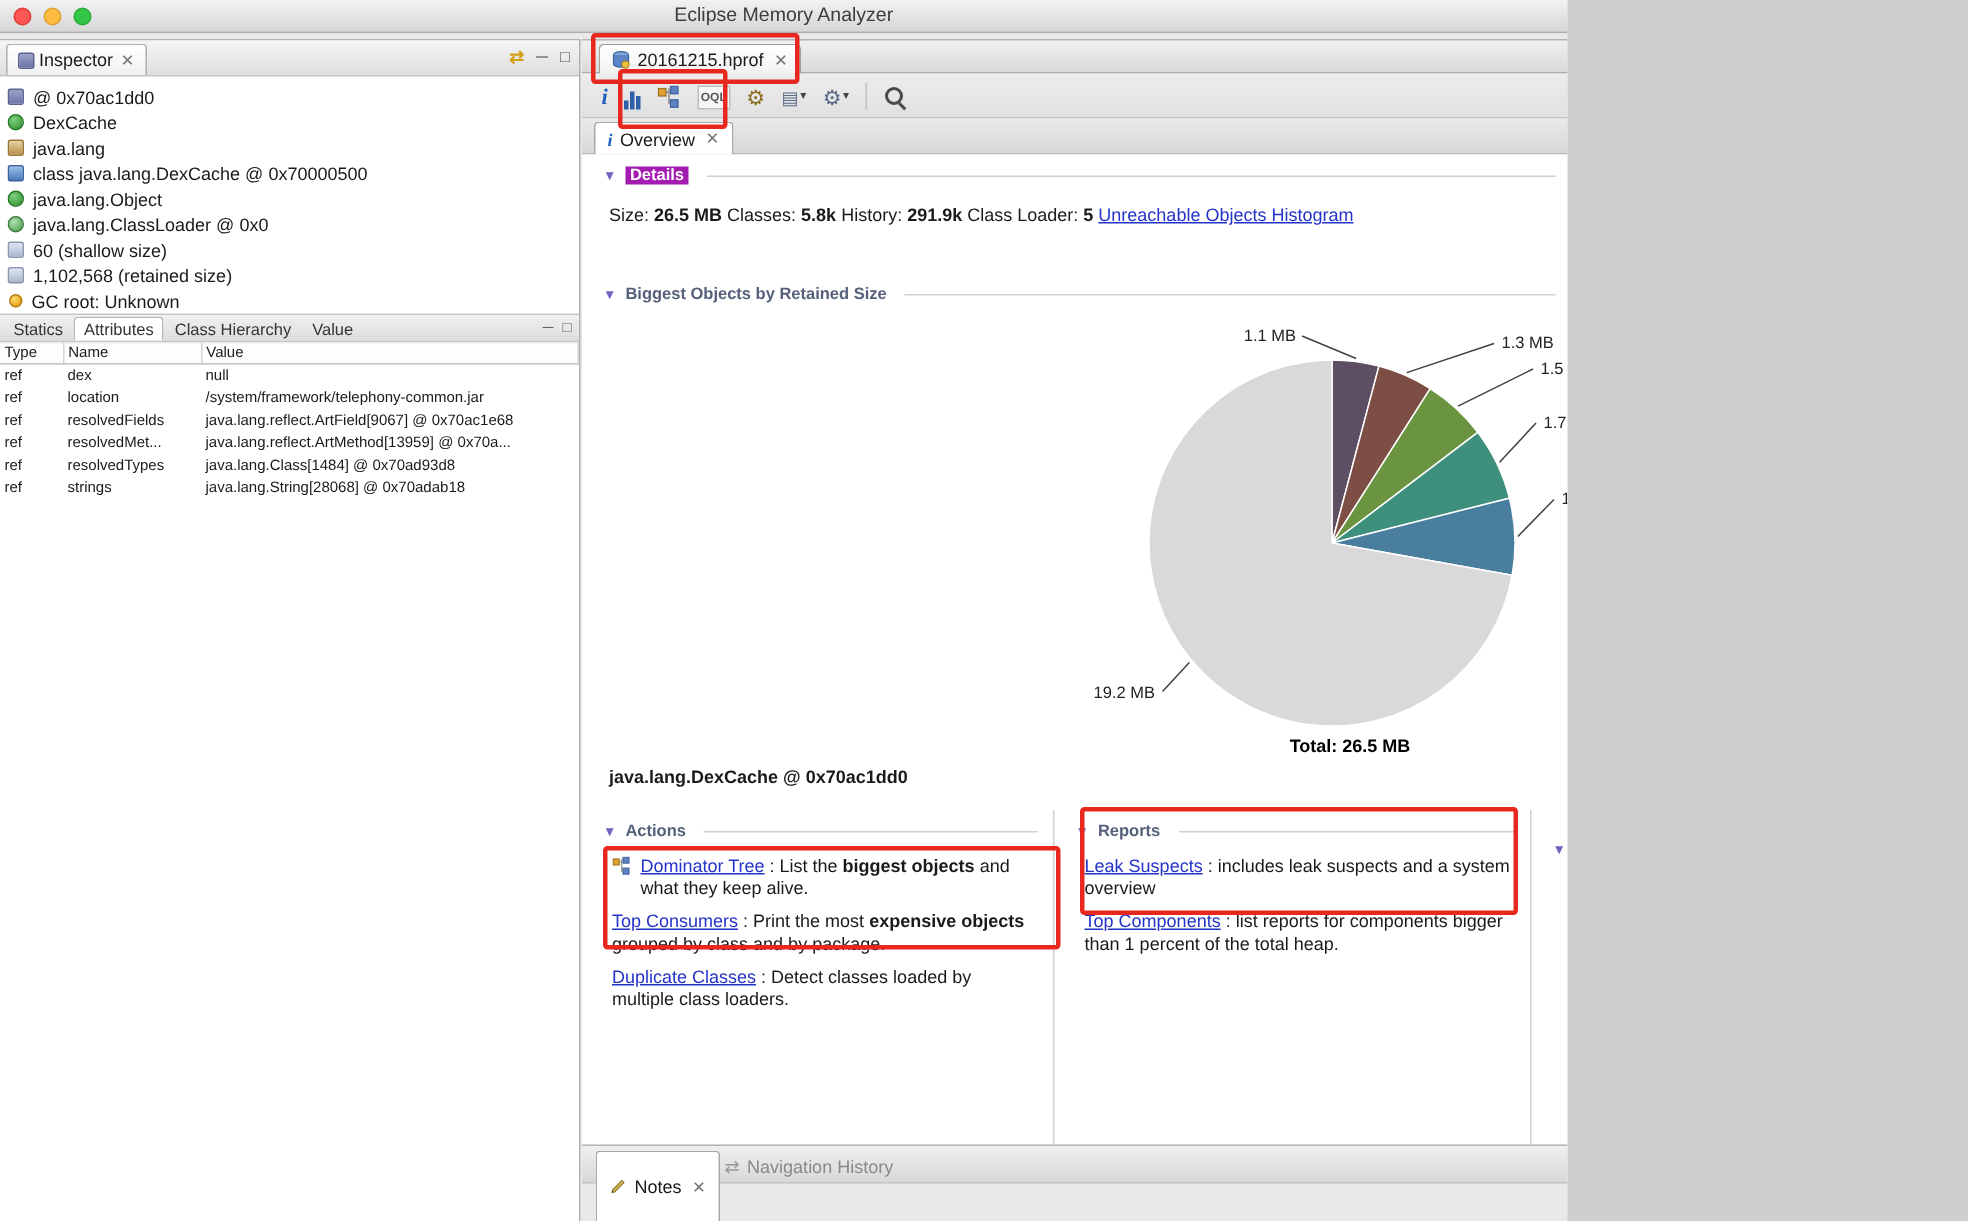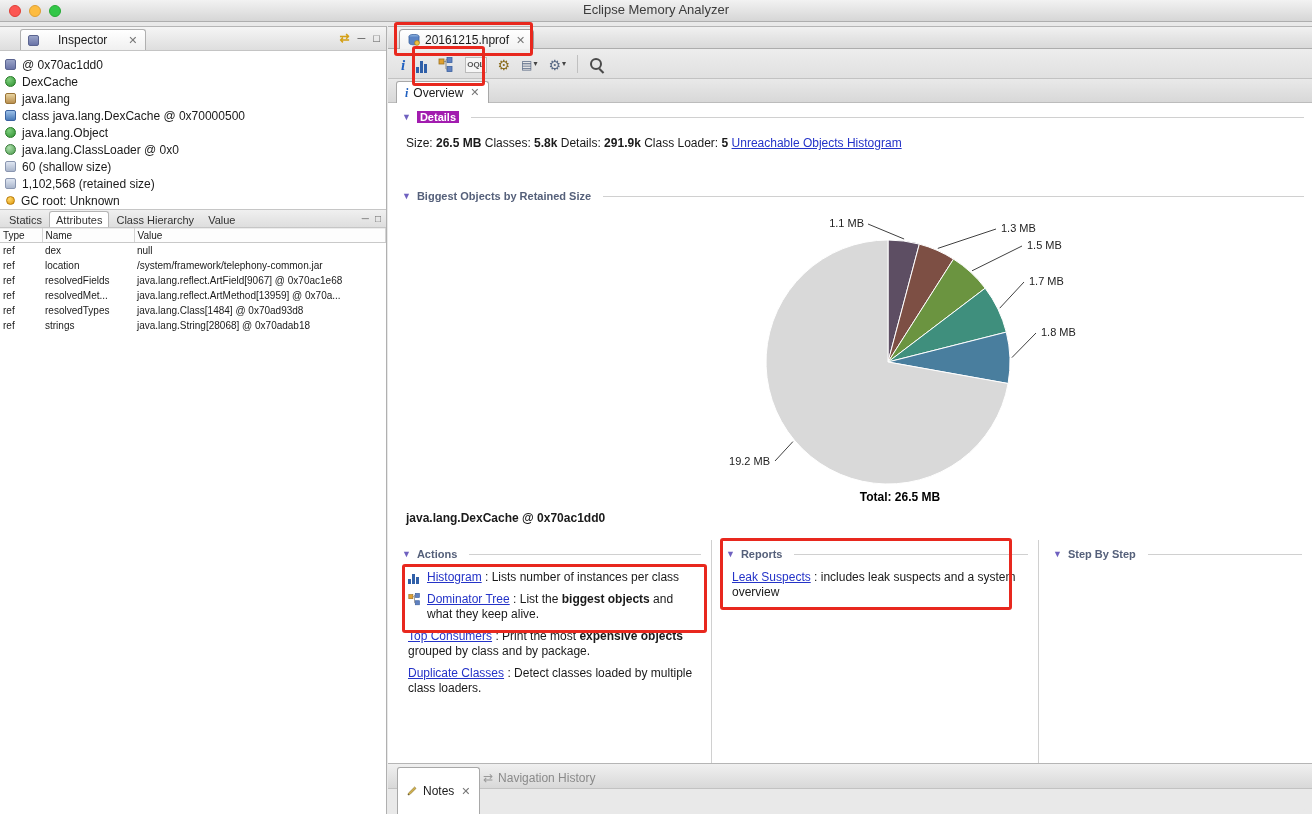--- a/index.html
+++ b/index.html
@@ -1,32 +1,32 @@
 <!DOCTYPE html>
 <html><head>
 <meta charset="utf-8">
 <style>
   html,body{margin:0;padding:0;background:#cfcfcf;}
-  .screen{position:relative;width:1312px;height:814px;background:#e9e9e9;
+  .screen{position:relative;width:1045px;height:814px;background:#e9e9e9;
     font-family:"Liberation Sans",sans-serif;font-size:12px;color:#1a1a1a;overflow:hidden;}
   
   .titlebar{position:absolute;left:0;top:0;right:0;height:21px;
     background:linear-gradient(#f2f2f2,#d6d6d6);border-bottom:1px solid #aeaeae;}
   .lights{position:absolute;left:9px;top:5px;display:flex;gap:8px;}
   .light{width:12px;height:12px;border-radius:50%;box-sizing:border-box;}
   .light.red{background:#fc5753;border:1px solid #df3e36;}
   .light.yellow{background:#fdbc40;border:1px solid #de9f34;}
   .light.green{background:#33c748;border:1px solid #27aa35;}
   .win-title{text-align:center;line-height:20px;color:#3c3c3c;font-size:13px;}
   
   .left-panel{position:absolute;left:0;top:26px;width:387px;bottom:0;background:#fff;
     border-right:1px solid #b0b0b0;border-top:1px solid #b5b5b5;box-sizing:border-box;}
   .view-header{position:relative;height:23px;background:linear-gradient(#f5f5f5,#dedede);
     border-bottom:1px solid #c4c4c4;}
-  .view-tab{position:absolute;left:20px;top:2px;height:20px;display:inline-flex;align-items:center;gap:19px;
+  .view-tab{position:absolute;left:4px;top:2px;height:20px;display:inline-flex;align-items:center;gap:3px;
     padding:0 7px;background:linear-gradient(#ffffff,#f0f0f0);border:1px solid #b0b0b0;border-bottom:none;
     border-radius:3px 3px 0 0;font-size:12px;}
   .view-hdr-icons{position:absolute;right:6px;top:4px;display:flex;gap:8px;align-items:center;font-size:12px;}
   .sync-arrows{color:#d4a017;font-weight:bold;}
   .mini-btn{color:#555;font-size:11px;line-height:11px;}
   .tab-close{color:#777;font-size:11px;margin-left:2px;}
   .tree{padding:5px 0 0 5px;}
   .tree-item{height:17px;display:flex;align-items:center;gap:6px;white-space:nowrap;overflow:hidden;}
   .ticon{width:11px;height:11px;flex:none;border-radius:2px;box-sizing:border-box;}
   .ticon.object-instance-icon{background:linear-gradient(#9aa4c8,#6a74a8);border:1px solid #5a6490;}
@@ -293,21 +293,21 @@
     </div>
 
     <div class="content">
 
       <div class="section-header" id="details-header">
         <span class="tri">▼</span>
         <span class="hdr-label selected">Details</span>
         <span class="rule"></span>
       </div>
 
-      <div id="stats-line"><span>Size: </span><span class="b">26.5 MB</span><span>  Classes: </span><span class="b">5.8k</span><span>  Details: </span><span class="b">291.9k</span><span>  Class Loader: </span><span class="b">5</span><span>  </span><a class="link" href="#">Unreachable Objects Histogram</a></div>
+      <div id="stats-line"><span>Size: </span><span class="b">26.5 MB</span><span>  Classes: </span><span class="b">5.8k</span><span>  History: </span><span class="b">291.9k</span><span>  Class Loader: </span><span class="b">5</span><span>  </span><a class="link" href="#">Unreachable Objects Histogram</a></div>
 
       <div class="section-header" id="chart-header">
         <span class="tri">▼</span>
         <span class="hdr-label">Biggest Objects by Retained Size</span>
         <span class="rule"></span>
       </div>
 
       <svg id="pie-svg" width="922" height="300" viewBox="0 0 922 300">
           <path d="M500,153 L500.0,31.0 A122,122 0 0 1 531.3,35.1 Z" fill="#5d4e63" stroke="#ffffff" stroke-width="1"></path>
           <line x1="516.1" y1="30.0" x2="480" y2="15" stroke="#404040" stroke-width="1"></line>
@@ -333,45 +333,41 @@
       <div id="selected-object">java.lang.DexCache @ 0x70ac1dd0</div>
 
       <div class="sections-row">
         <div class="sec actions">
           <div class="section-header">
             <span class="tri">▼</span>
             <span class="hdr-label">Actions</span>
             <span class="rule"></span>
           </div>
           <div class="sec-items">
-              <div class="sec-item has-icon"><span class="sicon histogram-icon">
-                  <i style="height:5px"></i>
-                  <i style="height:10px"></i>
-                  <i style="height:7px"></i>
-                </span><a class="link" href="#">Histogram</a><span> : Lists number of instances per class</span></div>
               <div class="sec-item has-icon"><span class="sicon dominator-tree-icon">
                   <svg width="13" height="13" viewBox="0 0 16 16">
                     <rect x="1" y="2" width="5" height="5" fill="#e0a030" stroke="#9a7020" stroke-width="0.8"></rect>
                     <rect x="9" y="0.5" width="5" height="5" fill="#6080c0" stroke="#3a62a0" stroke-width="0.8"></rect>
                     <rect x="9" y="9.5" width="5" height="5" fill="#6080c0" stroke="#3a62a0" stroke-width="0.8"></rect>
                     <path d="M6,4.5 h2 v-2 h1 M8,4.5 v7.5 h1" fill="none" stroke="#888" stroke-width="1"></path>
                   </svg>
                 </span><a class="link" href="#">Dominator Tree</a><span> : List the </span><span class="b">biggest objects</span><span> and what they keep alive.</span></div>
               <div class="sec-item"><a class="link" href="#">Top Consumers</a><span> : Print the most </span><span class="b">expensive objects</span><span> grouped by class and by package.</span></div>
               <div class="sec-item"><a class="link" href="#">Duplicate Classes</a><span> : Detect classes loaded by multiple class loaders.</span></div>
             </div>
         </div>
         <div class="sec reports">
           <div class="section-header">
             <span class="tri">▼</span>
             <span class="hdr-label">Reports</span>
             <span class="rule"></span>
           </div>
           <div class="sec-items">
               <div class="sec-item"><a class="link" href="#">Leak Suspects</a><span> : includes leak suspects and a system overview</span></div>
+              <div class="sec-item"><a class="link" href="#">Top Components</a><span> : list reports for components bigger than 1 percent of the total heap.</span></div>
             </div>
         </div>
         <div class="sec step">
           <div class="section-header">
             <span class="tri">▼</span>
             <span class="hdr-label">Step By Step</span>
             <span class="rule"></span>
           </div>
         </div>
       </div>

